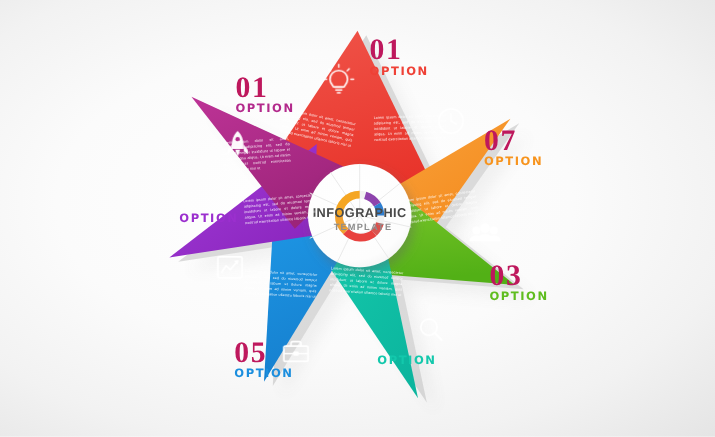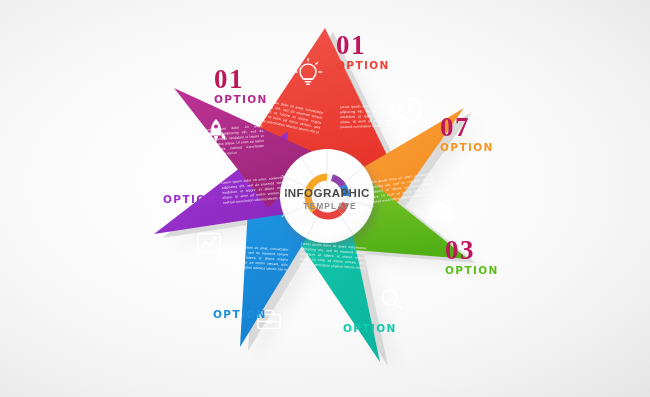--- a/index.html
+++ b/index.html
@@ -238,20 +238,21 @@
   <div class="lab" style="left:445px; top:237px;">
     <div class="num">03</div>
     <div class="opt" style="color:#5fbd1f;">OPTION</div>
   </div>
 
   <div class="lab" style="left:343px; top:321px;">
     <div class="opt" style="color:#13c8ac;">OPTION</div>
   </div>
 
   <div class="lab" style="left:213px; top:307px;">
+    <div class="num">05</div>
     <div class="opt" style="color:#1b8ede;">OPTION</div>
   </div>
 
   <div class="lab" style="left:163px; top:192px;">
     <div class="opt" style="color:#9b2fce;">OPTION</div>
   </div>
 
   <div class="lab" style="left:214px; top:66px;">
     <div class="num">01</div>
     <div class="opt" style="color:#b32a8c;">OPTION</div>

